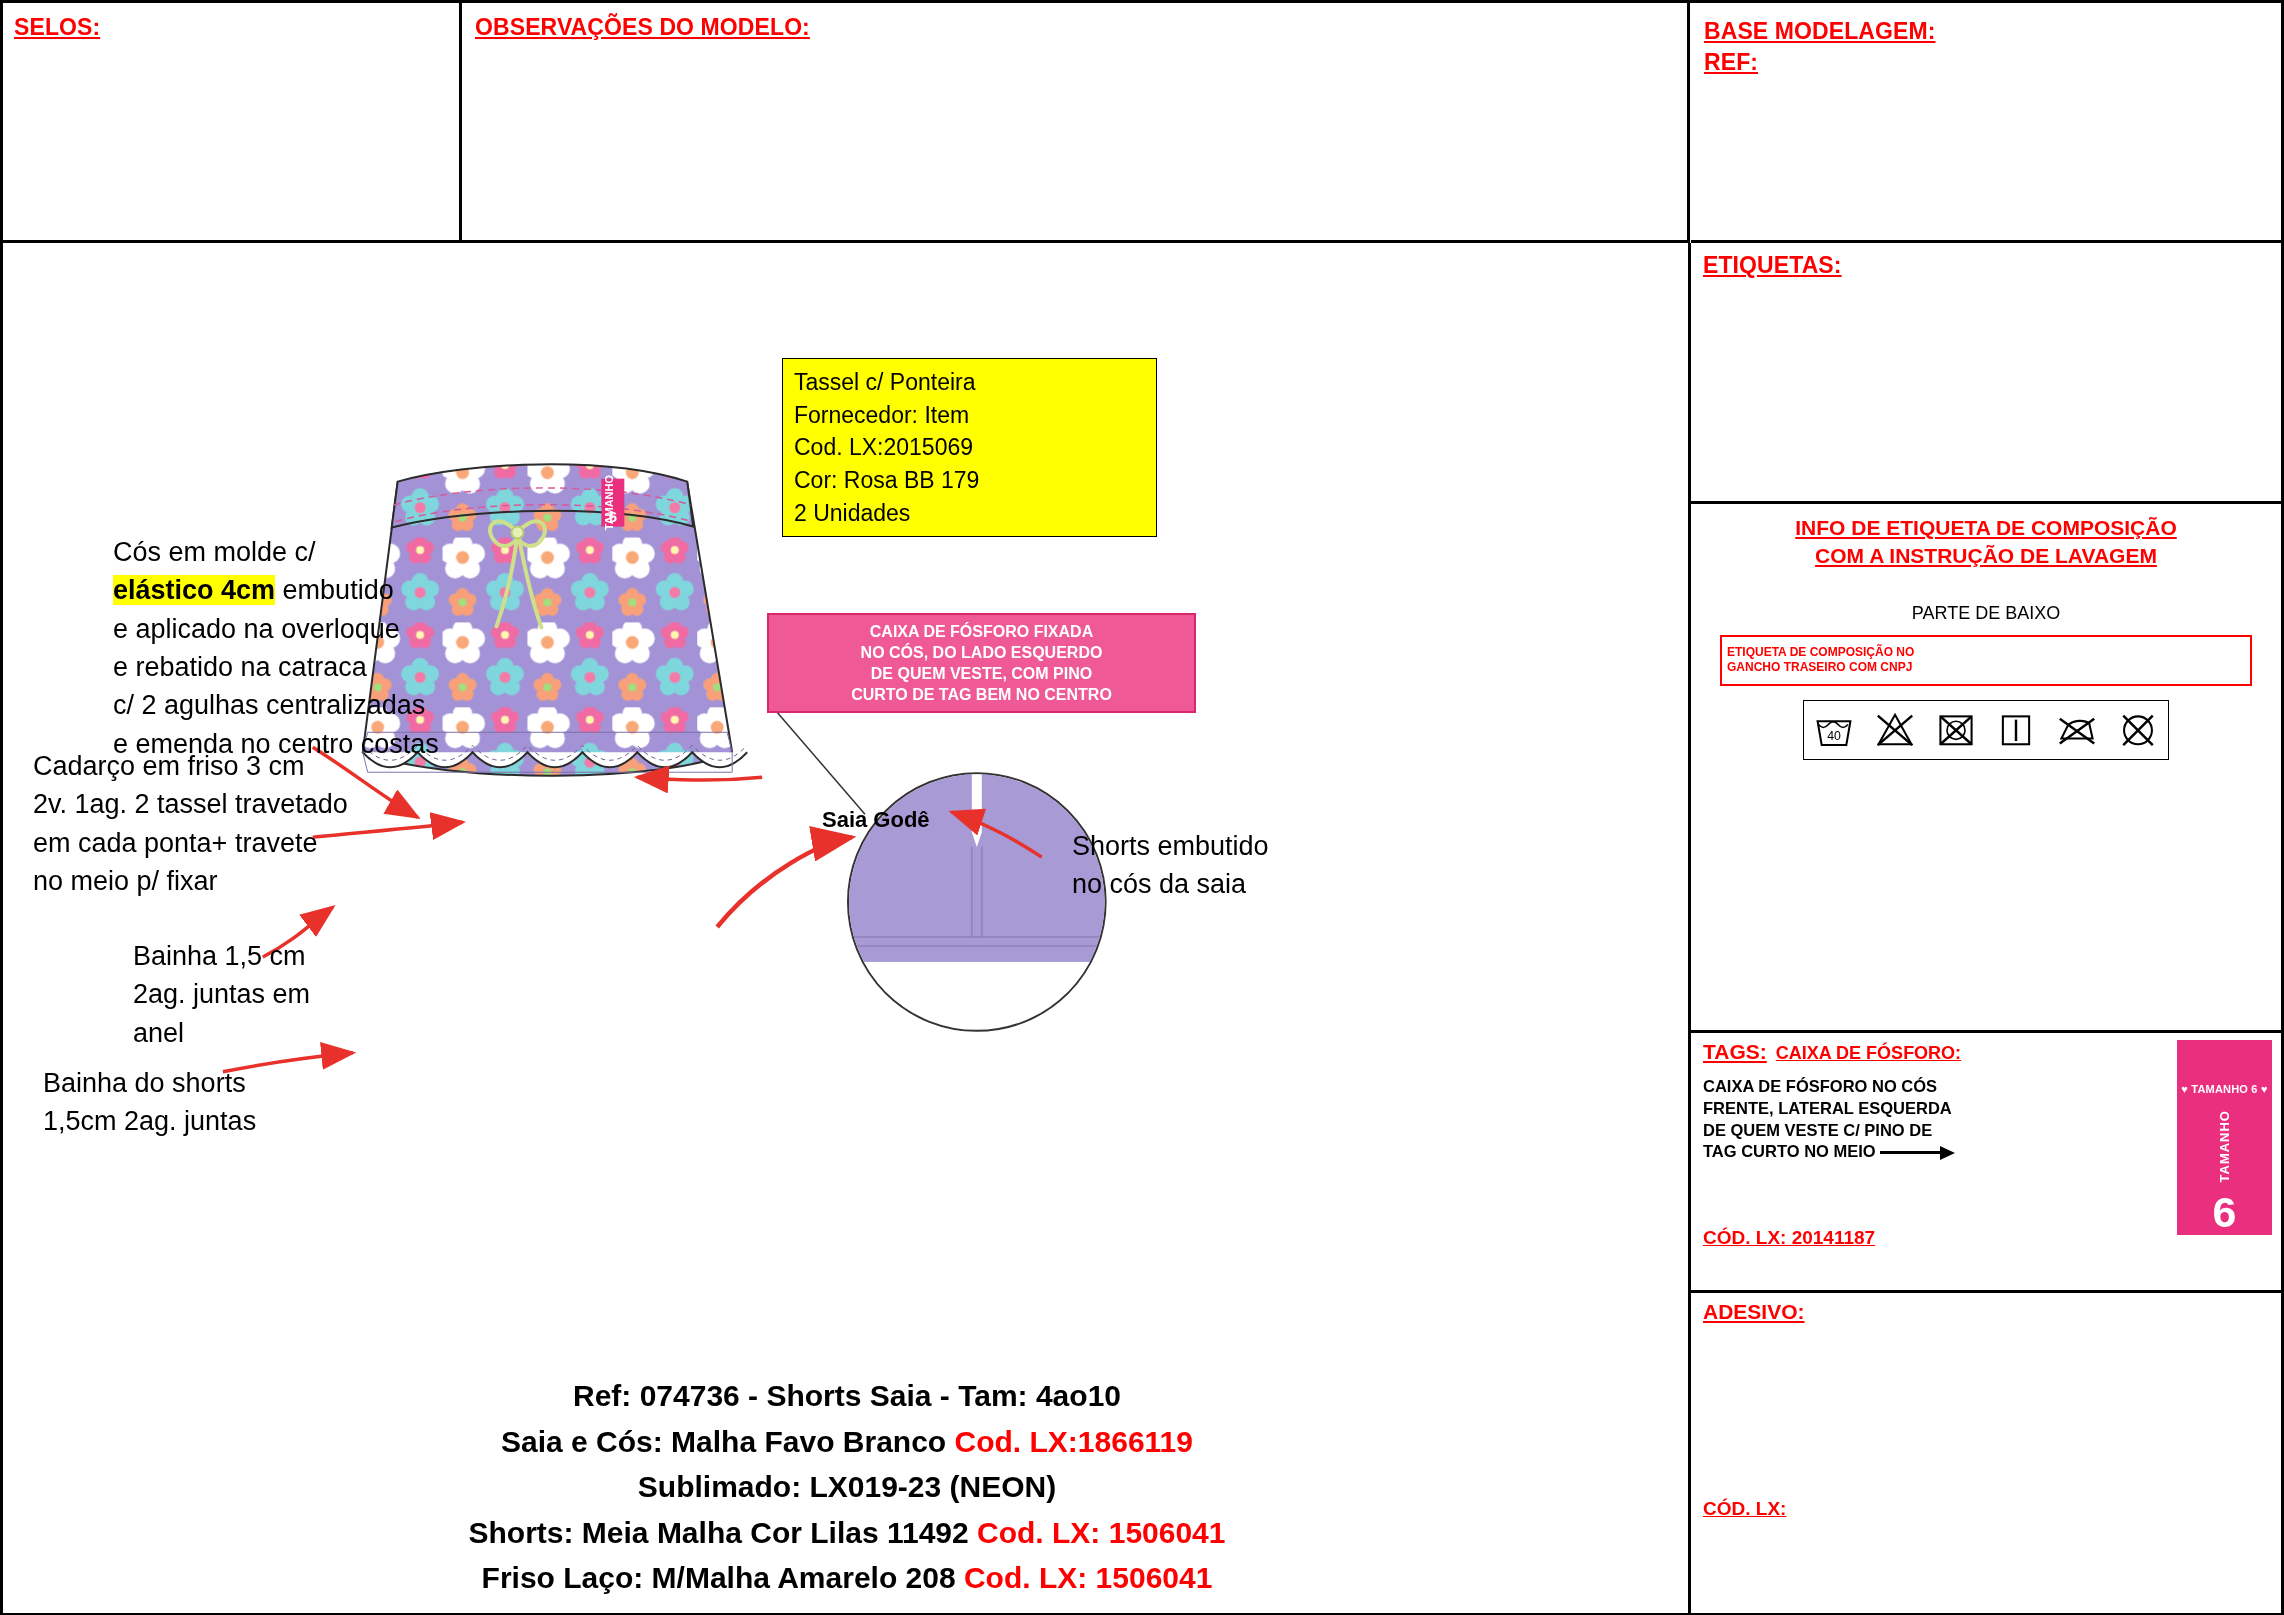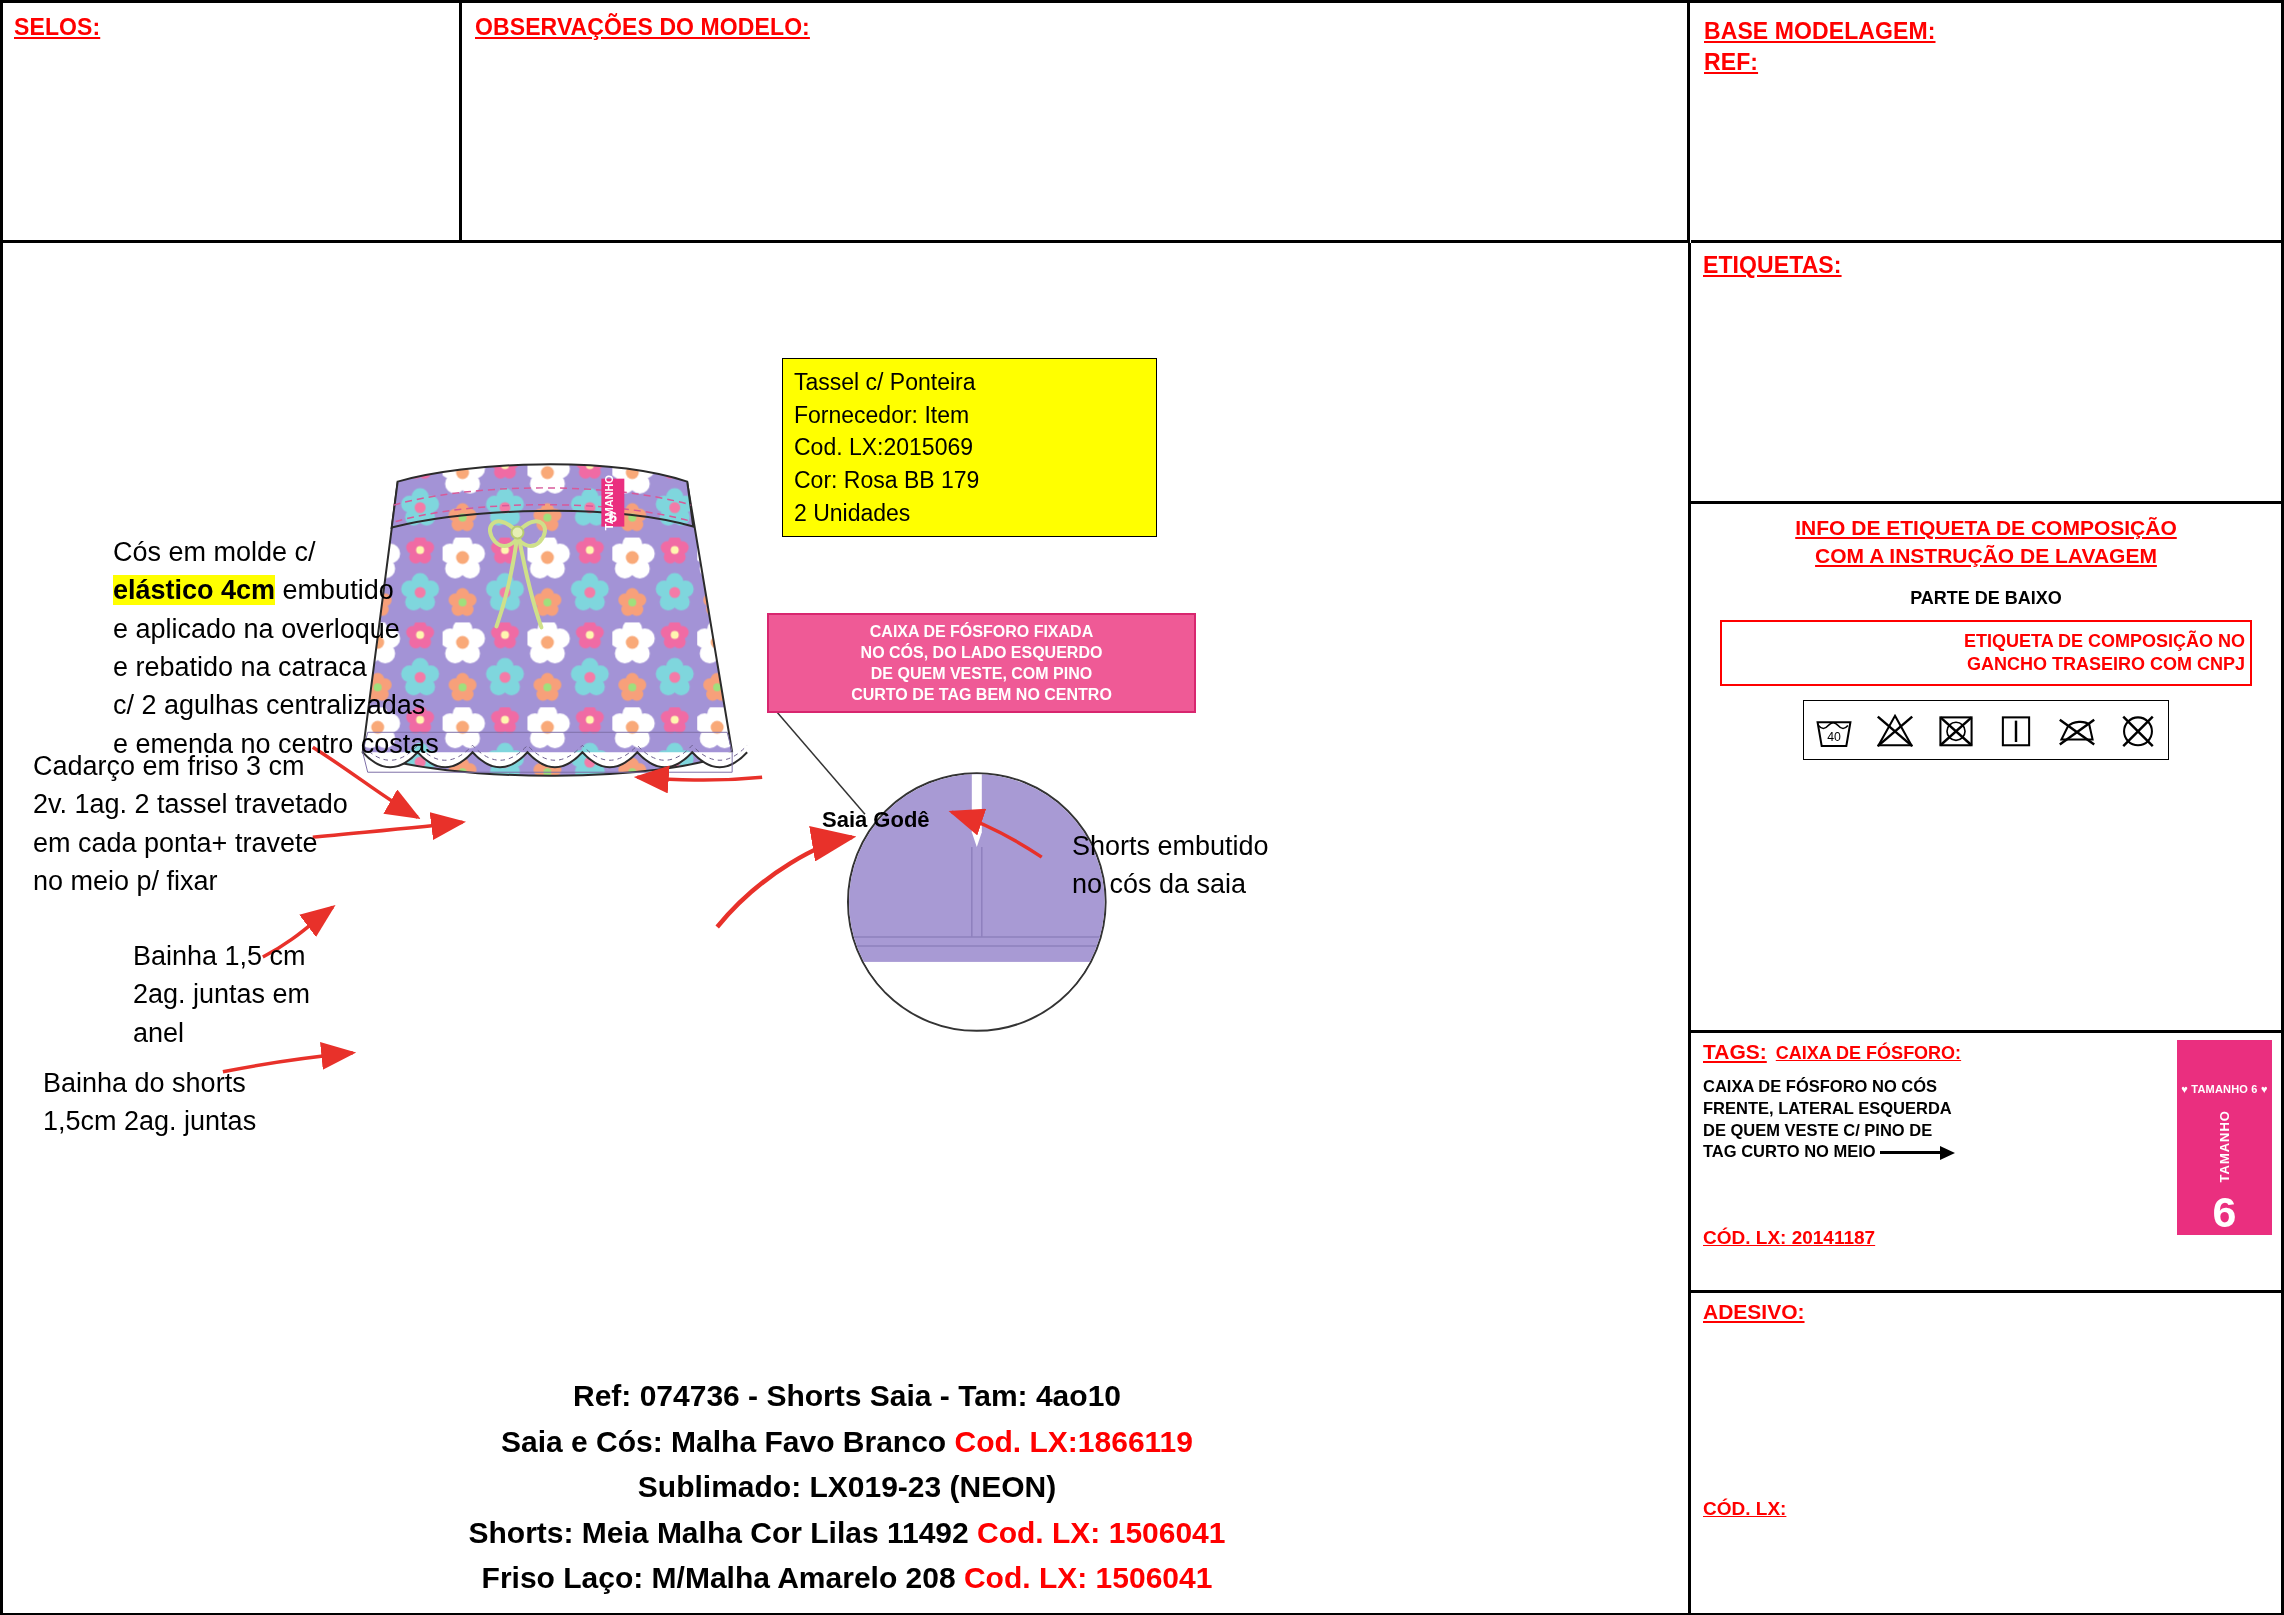--- a/index.html
+++ b/index.html
@@ -51,25 +51,25 @@
   .rc-etiquetas { height:261px; }
   .rc-info { height:529px; }
   .rc-tags { height:260px; }
   .rc-adesivo { height:234px; }
 
   .info-head {
     color:#ff0000; font-weight:bold; font-size:21px; text-align:center;
     text-decoration:underline; line-height:1.35; margin-top:3px;
   }
   .parte-baixo {
-    text-align:center; font-weight:bold; font-size:18px; margin-top:17px; color:#000;
+    text-align:center; font-weight:normal; font-size:18px; margin-top:32px; color:#000;
   }
   .comp-box {
     margin:11px 17px 0 17px; border:2px solid #ff0000; padding:8px 5px;
-    color:#ff0000; font-weight:bold; font-size:18px; text-align:right; line-height:1.3;
+    color:#ff0000; font-weight:bold; font-size:12px; text-align:left; line-height:1.3;
   }
   .care-row {
     margin:14px auto 0 auto; width:366px; height:60px;
     border:1.5px solid #000; display:flex; align-items:center; justify-content:space-around;
     background:#fff;
   }
   .care-icon { width:46px; height:41px; position:relative; }
   .care-icon svg { width:100%; height:100%; display:block; }
 
   .tags-line { display:flex; align-items:baseline; gap:9px; }

